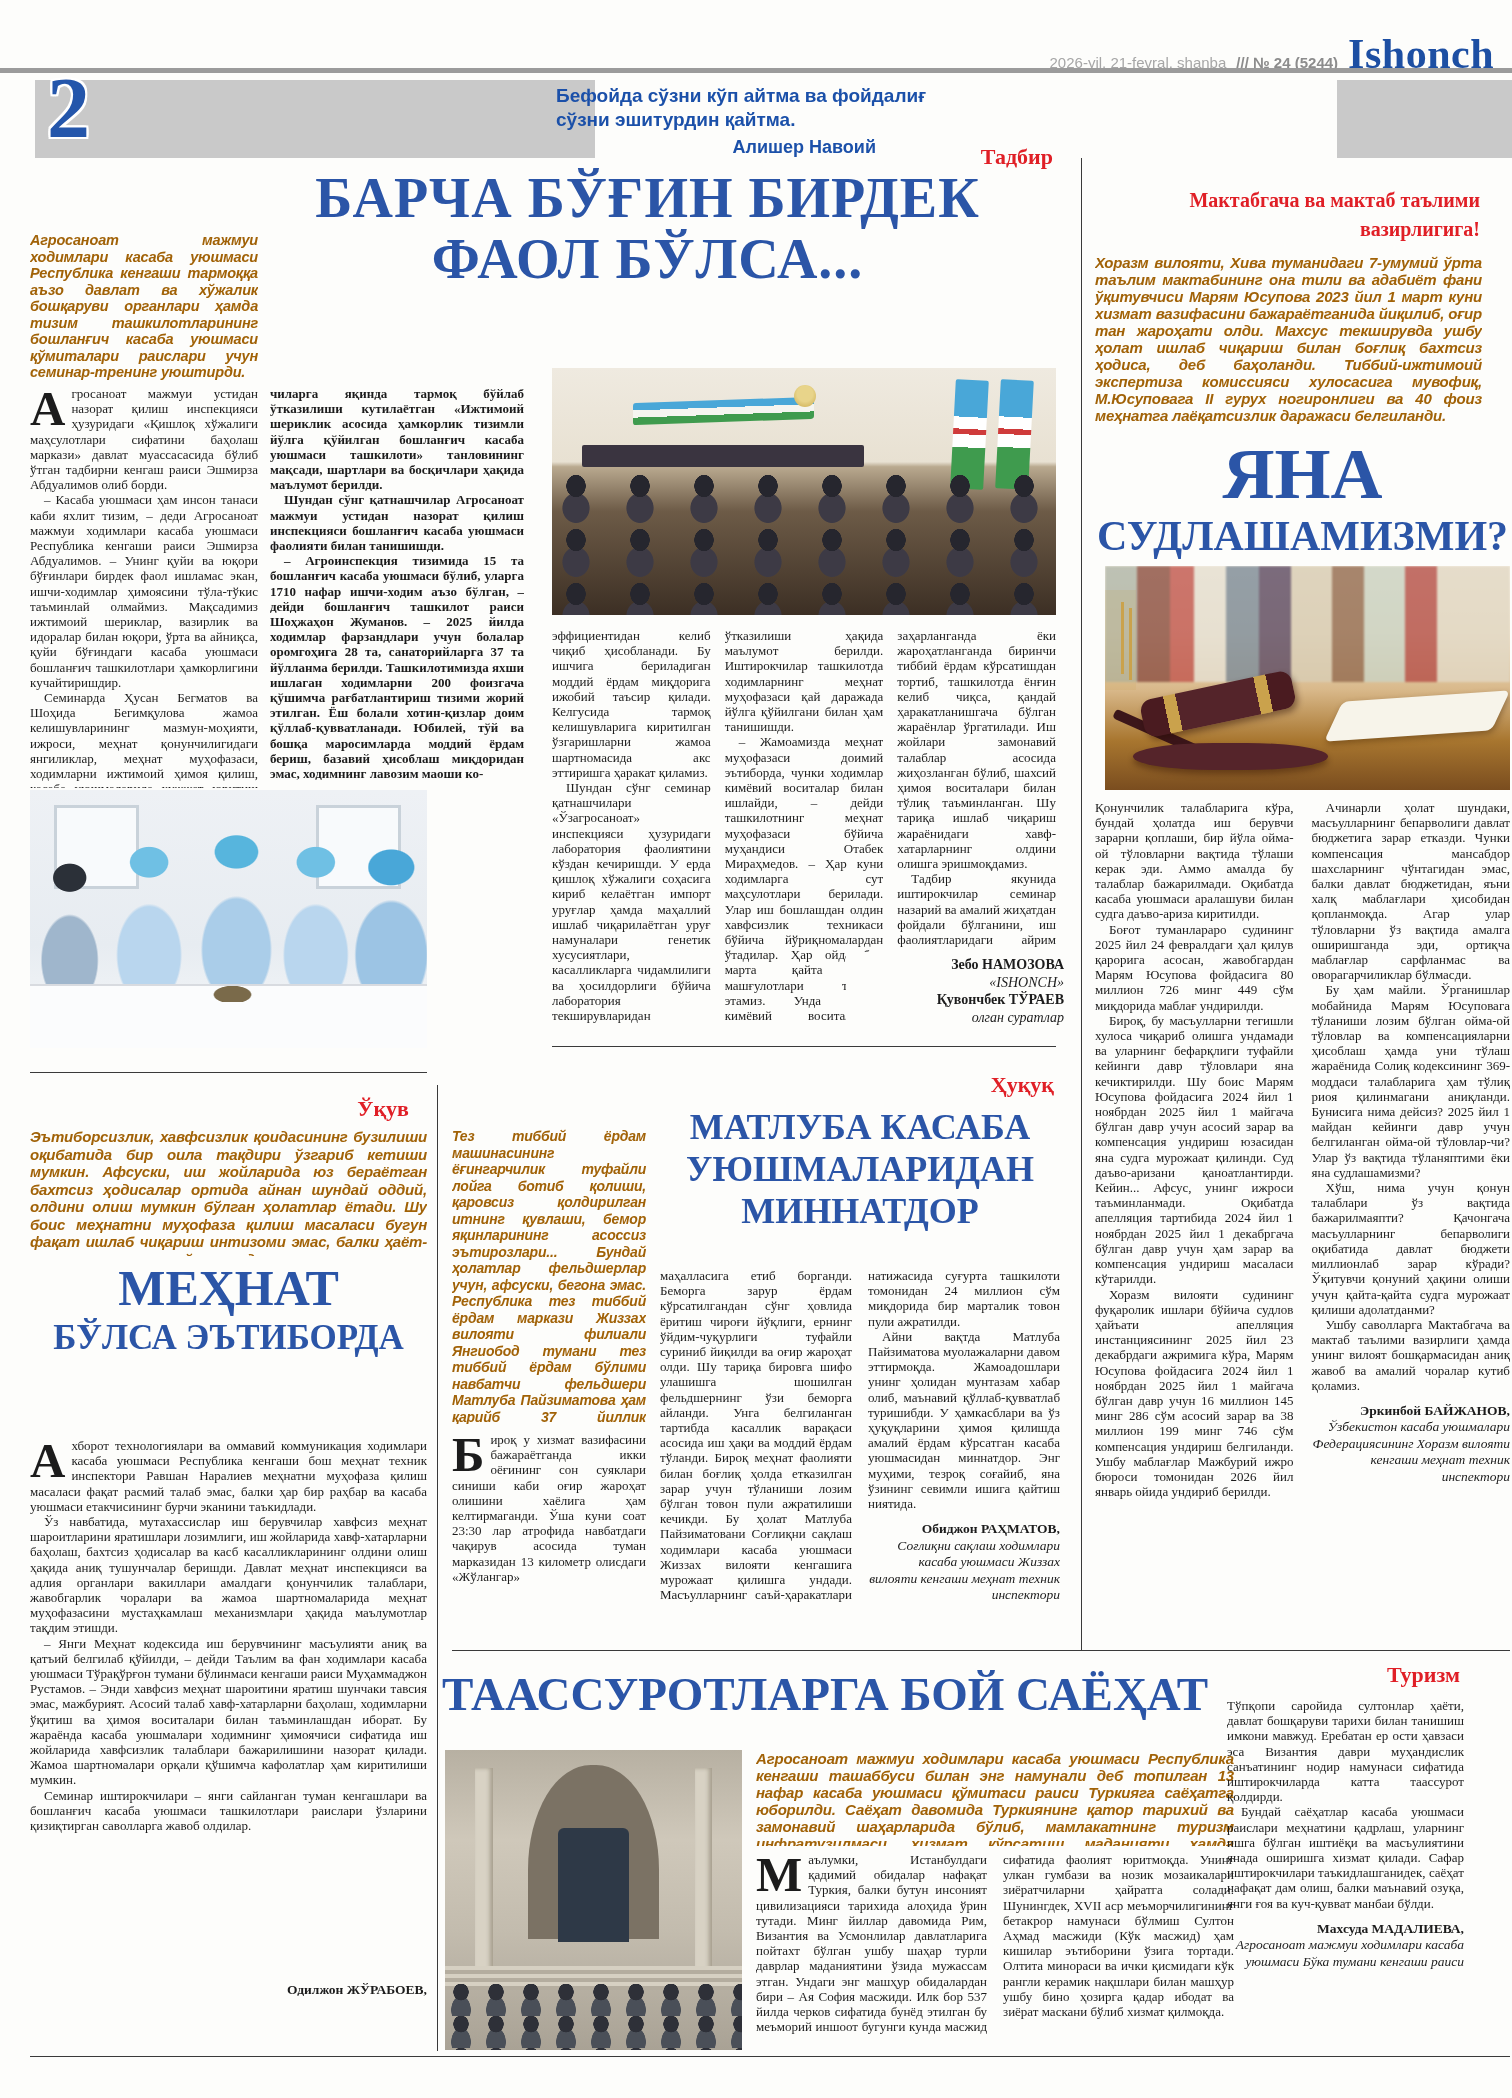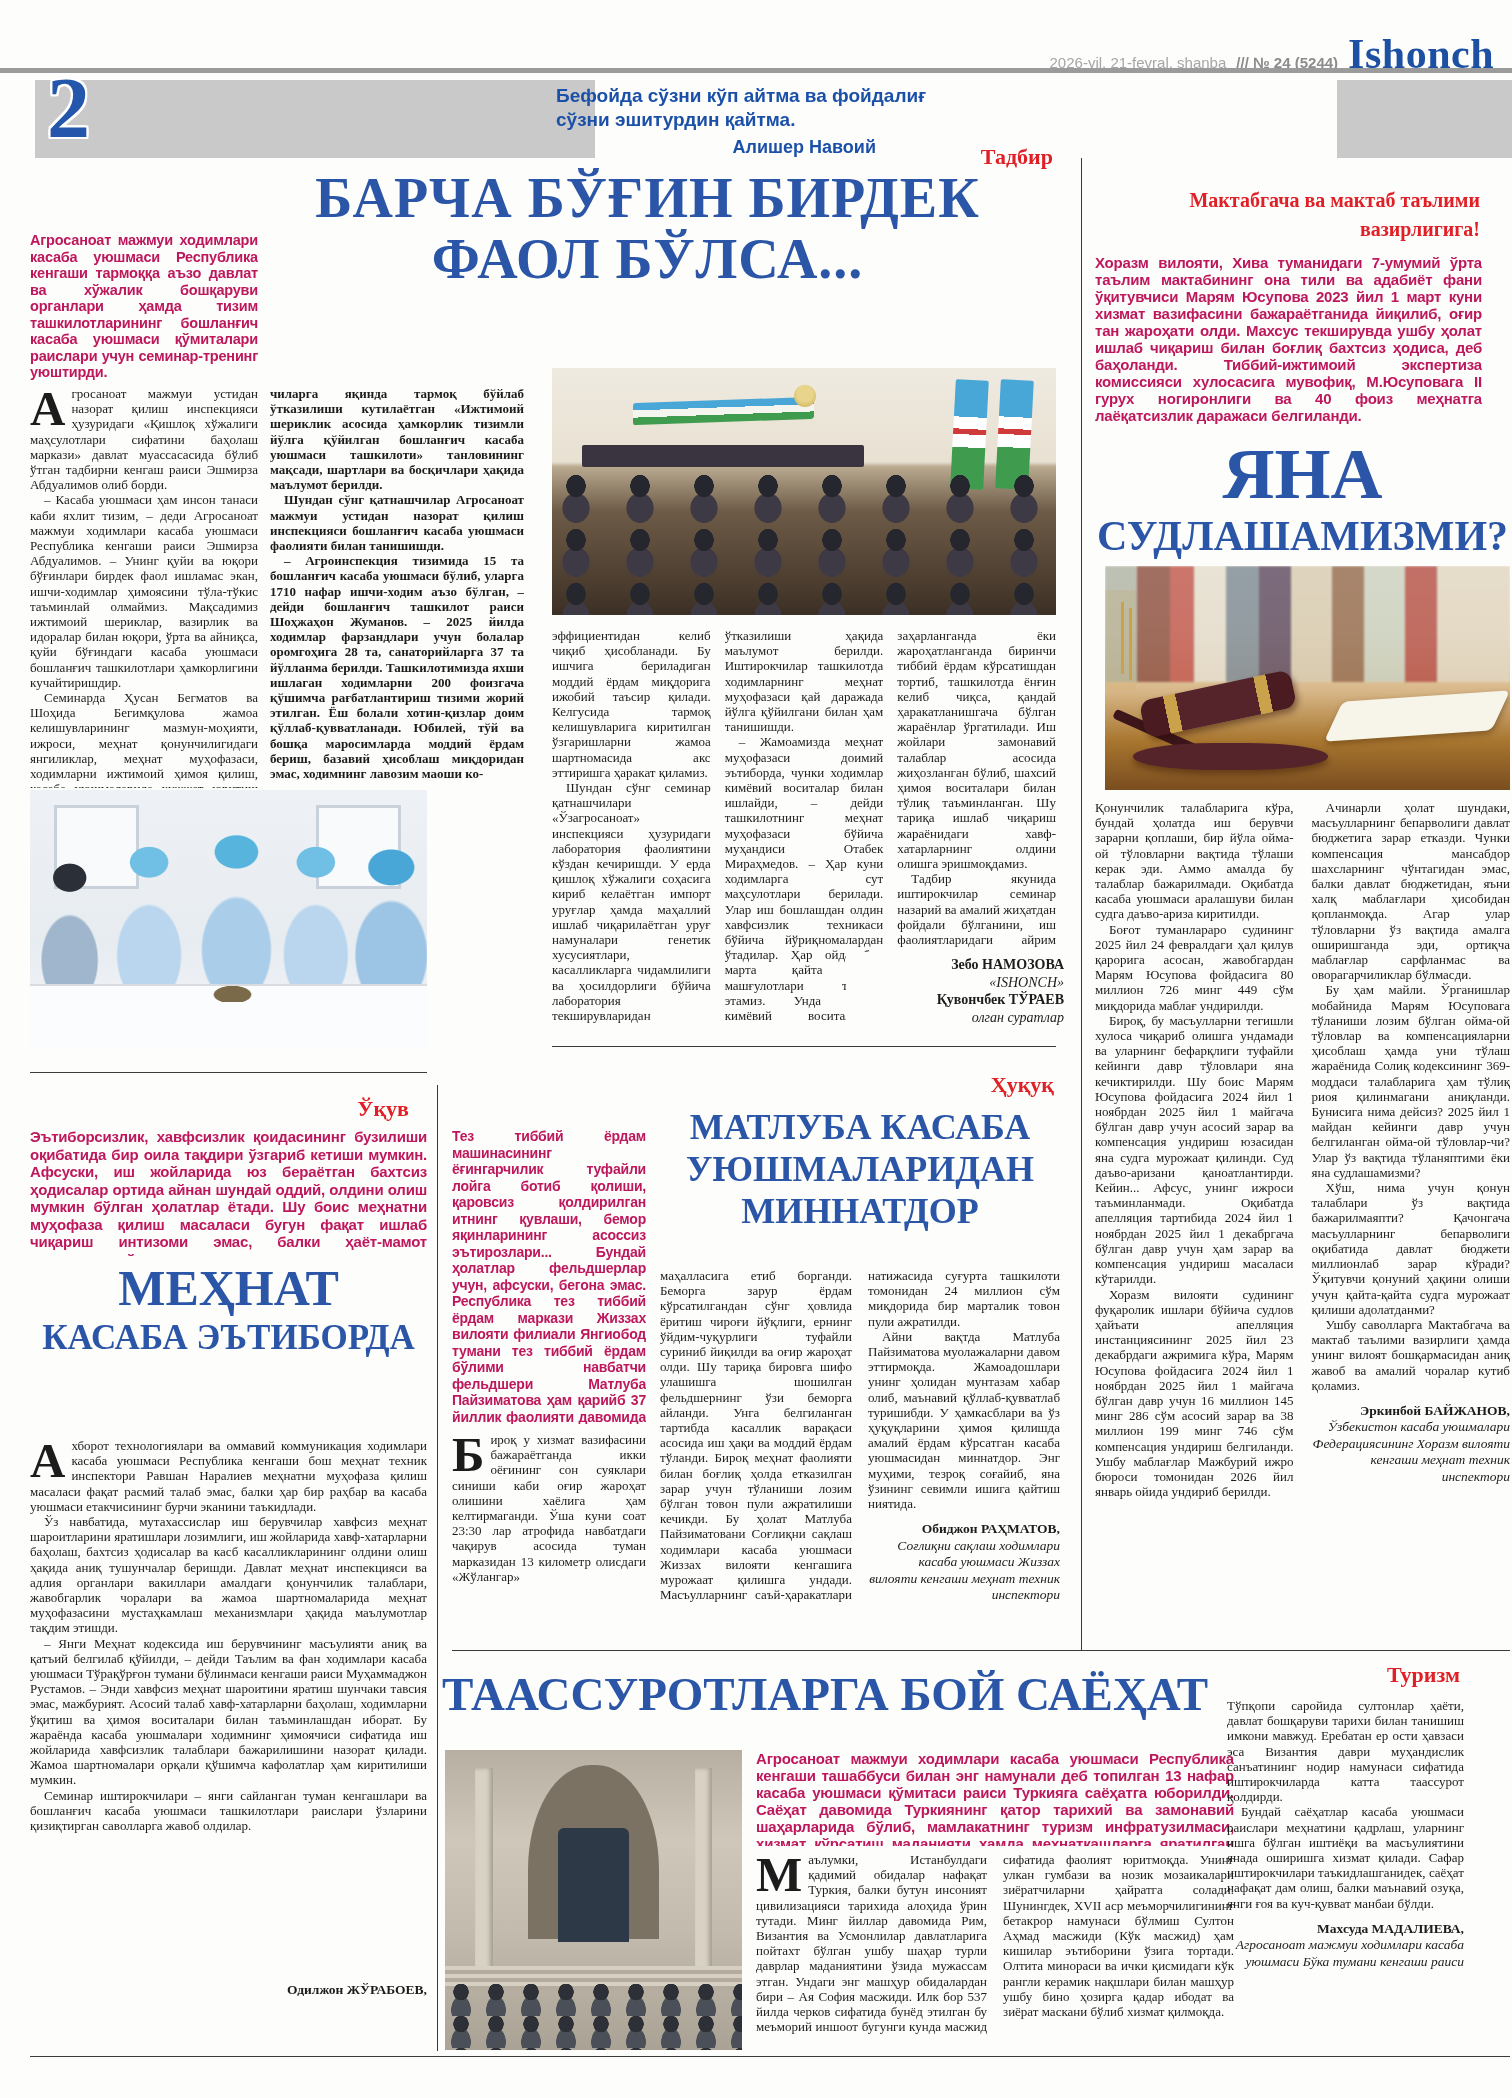--- a/index.html
+++ b/index.html
@@ -20,21 +20,21 @@
   .kicker{font-family:"Liberation Serif",serif;font-weight:bold;font-size:20px;line-height:29px;color:#e01f26;text-align:right;}
   .bluehead{font-family:"Liberation Serif",serif;font-weight:bold;color:#2b55a7;text-align:center;}
   .h-main{font-size:56px;line-height:61px;letter-spacing:1px;}
   .h-yana1{font-size:72px;line-height:72px;}
   .h-yana2{font-size:42px;line-height:48px;}
   .h-saf12{font-size:50px;line-height:53px;}
   .h-saf3{font-size:35px;line-height:46px;}
   .h-mat{font-size:36px;line-height:42px;}
   .h-travel{font-size:47px;line-height:56px;}
   .lede{font-family:"Liberation Sans",sans-serif;font-weight:bold;font-size:14.5px;line-height:16.5px;
-        text-align:justify;letter-spacing:-.2px;color:#be185d;}
+        text-align:justify;letter-spacing:-.2px;color:#a16207;font-style:italic;}
   .bodytext{font-size:13px;line-height:15.2px;text-align:justify;overflow:hidden;}
   .bodytext p{margin:0;text-indent:14px;}
   .bodytext p:first-child{text-indent:0;}
   .drop > p:first-child::first-letter{float:left;font-size:49px;line-height:40px;font-weight:bold;padding:3px 6px 0 0;}
   .cols2{column-count:2;column-gap:18px;}
   .cols3{column-count:3;column-gap:14px;}
   .sign{text-align:right;font-size:13.5px;line-height:16.5px;break-inside:avoid;margin-top:10px;}
   .sign .nm{font-weight:bold;}
   .sign .rl{font-style:italic;}
   .byline{background:#fdfdfb;text-align:right;font-size:14px;line-height:17.5px;}
@@ -202,21 +202,21 @@
     <div class="sign">
       <div class="nm">Эркинбой БАЙЖАНОВ,</div>
       <div class="rl">Ўзбекистон касаба уюшмалари Федерациясининг Хоразм вилояти кенгаши меҳнат техник инспектори</div>
     </div>
   </div>
 
   <div class="abs tag" style="left:30px;top:1096px;width:397px;text-align:right;padding-right:18px;box-sizing:border-box;">Ўқув</div>
   <div class="abs lede" style="left:30px;top:1128px;width:397px;height:128px;overflow:hidden;font-size:15px;line-height:17.5px;">Эътиборсизлик, хавфсизлик қоидасининг бузилиши оқибатида бир оила тақдири ўзгариб кетиши мумкин. Афсуски, иш жойларида юз бераётган бахтсиз ҳодисалар ортида айнан шундай оддий, олдини олиш мумкин бўлган ҳолатлар ётади. Шу боис меҳнатни муҳофаза қилиш масаласи бугун фақат ишлаб чиқариш интизоми эмас, балки ҳаёт-мамот масаласига айланмоқда.</div>
   <div class="abs bluehead" style="left:30px;top:1262px;width:397px;">
     <div class="h-saf12">МЕҲНАТ</div>
-    <div class="h-saf3">КАСАБА ЭЪТИБОРДА</div>
+    <div class="h-saf3">БЎЛСА ЭЪТИБОРДА</div>
   </div>
   <div class="abs bodytext drop" style="left:30px;top:1438px;width:397px;height:528px;">
       <p>Ахборот технологиялари ва оммавий коммуникация ходимлари касаба уюшмаси Республика кенгаши бош меҳнат техник инспектори Равшан Наралиев меҳнатни муҳофаза қилиш масаласи фақат расмий талаб эмас, балки ҳар бир раҳбар ва касаба уюшмаси етакчисининг бурчи эканини таъкидлади.</p>
       <p>Ўз навбатида, мутахассислар иш берувчилар хавфсиз меҳнат шароитларини яратишлари лозимлиги, иш жойларида хавф-хатарларни баҳолаш, бахтсиз ҳодисалар ва касб касалликларининг олдини олиш ҳақида аниқ тушунчалар беришди. Давлат меҳнат инспекцияси ва адлия органлари вакиллари амалдаги қонунчилик талаблари, жавобгарлик чоралари ва жамоа шартномаларида меҳнат муҳофазасини мустаҳкамлаш механизмлари ҳақида маълумотлар тақдим этишди.</p>
       <p>– Янги Меҳнат кодексида иш берувчининг масъулияти аниқ ва қатъий белгилаб қўйилди, – дейди Таълим ва фан ходимлари касаба уюшмаси Тўрақўрғон тумани бўлинмаси кенгаши раиси Муҳаммаджон Рустамов. – Энди хавфсиз меҳнат шароитини яратиш шунчаки тавсия эмас, мажбурият. Асосий талаб хавф-хатарларни баҳолаш, ходимларни ўқитиш ва ҳимоя воситалари билан таъминлашдан иборат. Бу жараёнда касаба уюшмалари ходимнинг ҳимоячиси сифатида иш жойларида хавфсизлик талаблари бажарилишини назорат қилади. Жамоа шартномалари орқали қўшимча кафолатлар ҳам киритилиши мумкин.</p>
       <p>Семинар иштирокчилари – янги сайланган туман кенгашлари ва бошланғич касаба уюшмаси ташкилотлари раислари ўзларини қизиқтирган саволларга жавоб олдилар.</p>
     </div>
   <div class="abs sign" style="left:30px;top:1972px;width:397px;">
     <div class="nm">Одилжон ЖЎРАБОЕВ,</div>
   </div>

